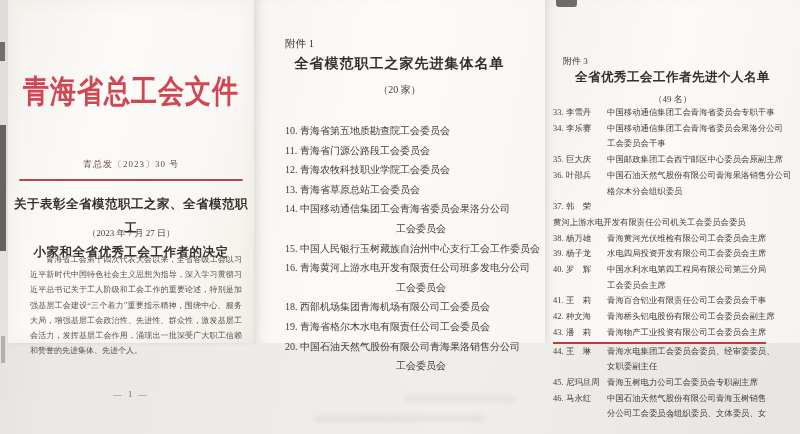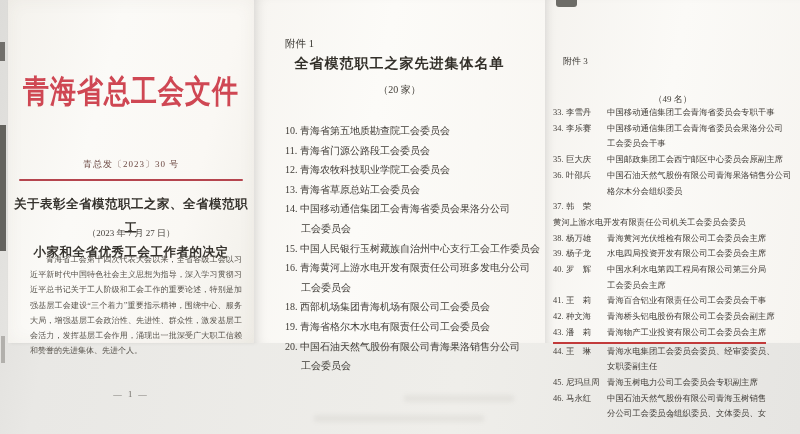--- a/index.html
+++ b/index.html
@@ -40,21 +40,21 @@
               text-align:justify; text-indent:2em; color:#56524b; }
   .pn-left  { top:389px; font-size:8.5px; color:#6e6a64; letter-spacing:2px; }
 
   
   .att1   { left:31px; top:37px; font-size:10.5px; color:#3b3833; }
   .m-title{ top:55px; font-size:14px; font-weight:bold; letter-spacing:1px; color:#33302a; }
   .m-count{ top:83px; font-size:10px; color:#44403a; }
   .m-list { left:31px; top:121px; right:4px; font-size:10px; line-height:19.6px; color:#3e3a35; }
   .m-num  { display:inline-block; min-width:15px; }
   .m-text { white-space:nowrap; }
-  .m-wrap { margin-left:16px; white-space:nowrap; }
+  .m-wrap { margin-left:16px; white-space:nowrap;text-align:center; }
   .line-first { display:inline-block; }
 
   
   .att3   { left:18px; top:55px; font-size:9px; color:#3b3833; }
   .r-title{ top:69px; font-size:12.5px; font-weight:bold; letter-spacing:.5px; color:#33302a; }
   .r-count{ top:93px; font-size:9px; color:#44403a; }
   .r-list { left:8px; top:105px; right:2px; font-size:8.4px; line-height:15.7px; color:#403c37; }
   .r-num  { display:inline-block; min-width:13px; }
   .r-name { display:inline-block; min-width:41px; }
   .r-text { white-space:nowrap; }
@@ -145,20 +145,21 @@
           <div class="line-first"><span class="m-num">20.</span><span class="m-text">中国石油天然气股份有限公司青海果洛销售分公司</span></div>
           <div class="m-wrap">工会委员会</div>
         </div>
       </div>
     <div class="ghost" style="left:150px; top:395px; width:110px; height:7px;"></div>
     <div class="ghost" style="left:60px; top:415px; width:170px; height:7px;"></div>
   </div>
 
   <div class="page page-right">
     <div class="abs att3">附件 3</div>
+    <div class="abs center r-title">全省优秀工会工作者先进个人名单</div>
     <div class="abs center r-count">（49 名）</div>
     <div class="abs r-list">
 
         <div class="r-row">
           <div class="line-first"><span class="r-num">33.</span><span class="r-name">李雪丹</span><span class="r-text">中国移动通信集团工会青海省委员会专职干事</span></div>
           
         </div>
 
         <div class="r-row">
           <div class="line-first"><span class="r-num">34.</span><span class="r-name">李乐赛</span><span class="r-text">中国移动通信集团工会青海省委员会果洛分公司</span></div>

